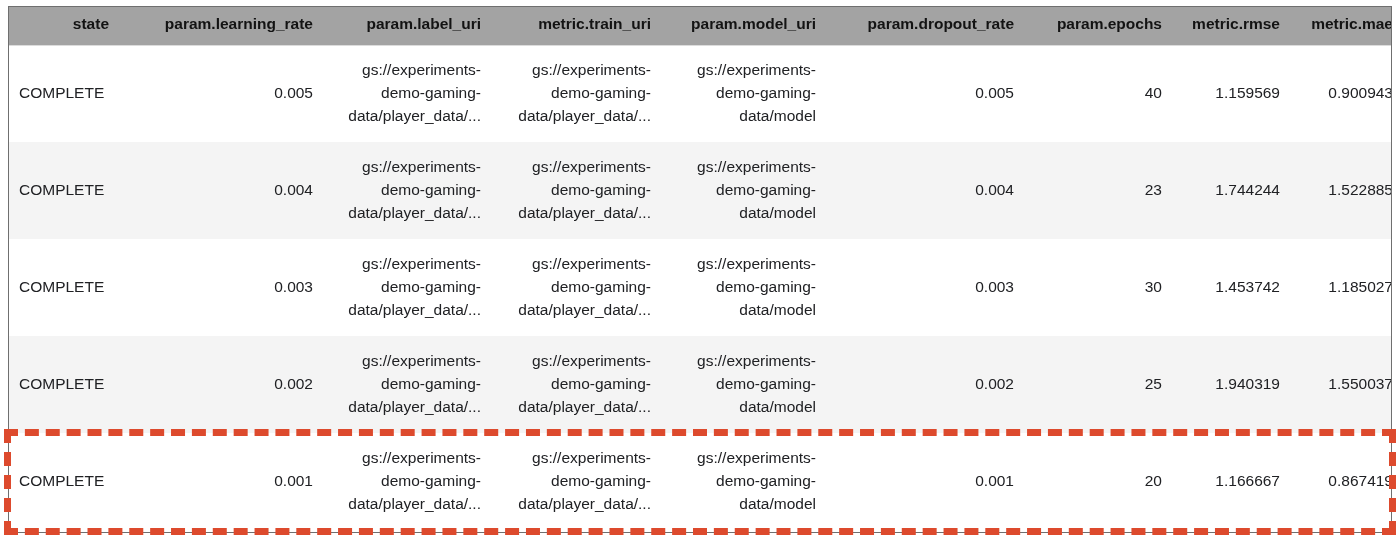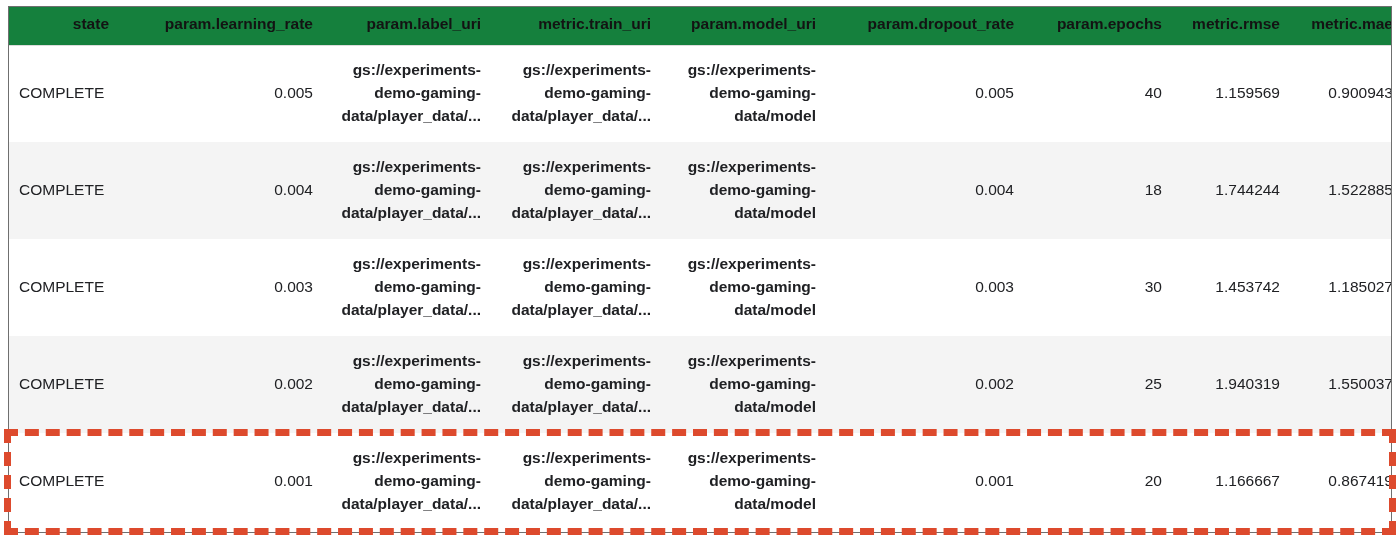--- a/index.html
+++ b/index.html
@@ -49,21 +49,21 @@
   }
   thead th {
     font-weight: bold;
     font-size: 15.5px;
     color: #131313;
     text-align: right;
     vertical-align: middle;
     padding: 0 8px 4px 8px;
     white-space: nowrap;
     border-bottom: 1px solid #dcdcdc;
-    background: #15803d;
+    background: #a3a3a3;
   }
 
   
   tbody tr {
     height: 97px;
   }
   tbody tr.alt {
     background: #f4f4f4;
   }
   tbody td {
@@ -78,21 +78,20 @@
     text-align: left;
     padding-left: 10px;
   }
   th.state-head {
     text-align: right;
     padding-right: 8px;
   }
   td.uri-cell {
     word-break: break-word;
     white-space: normal;
-    font-weight: bold;
   }
 
   
   col.c-state        { width: 108px; }
   col.c-lr           { width: 204px; }
   col.c-label        { width: 168px; }
   col.c-train        { width: 170px; }
   col.c-model        { width: 165px; }
   col.c-dropout      { width: 198px; }
   col.c-epochs       { width: 148px; }
@@ -156,21 +155,21 @@
           <td>0.900943</td>
         </tr>
 
         <tr class="alt">
           <td class="state-cell">COMPLETE</td>
           <td>0.004</td>
           <td class="uri-cell">gs://experiments-demo-gaming-data/player_data/...</td>
           <td class="uri-cell">gs://experiments-demo-gaming-data/player_data/...</td>
           <td class="uri-cell">gs://experiments-demo-gaming-data/model</td>
           <td>0.004</td>
-          <td>18</td>
+          <td>23</td>
           <td>1.744244</td>
           <td>1.522885</td>
         </tr>
 
         <tr>
           <td class="state-cell">COMPLETE</td>
           <td>0.003</td>
           <td class="uri-cell">gs://experiments-demo-gaming-data/player_data/...</td>
           <td class="uri-cell">gs://experiments-demo-gaming-data/player_data/...</td>
           <td class="uri-cell">gs://experiments-demo-gaming-data/model</td>

